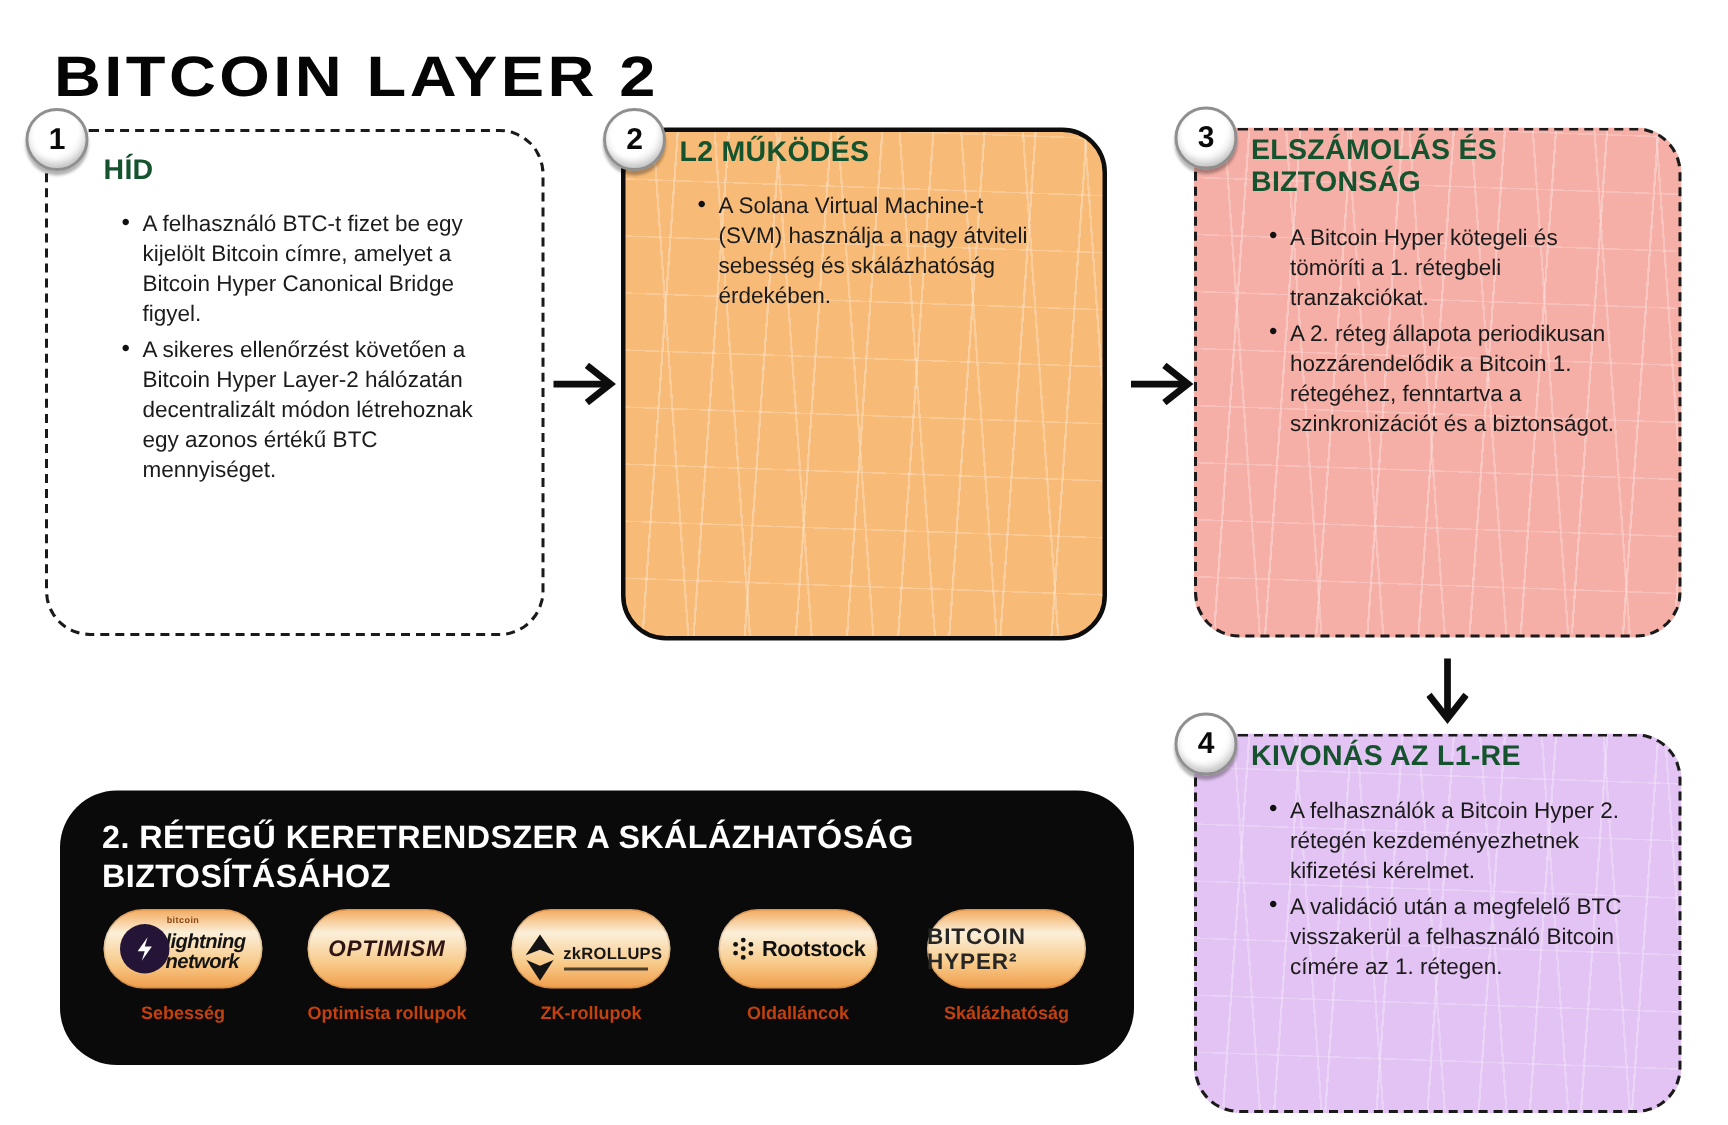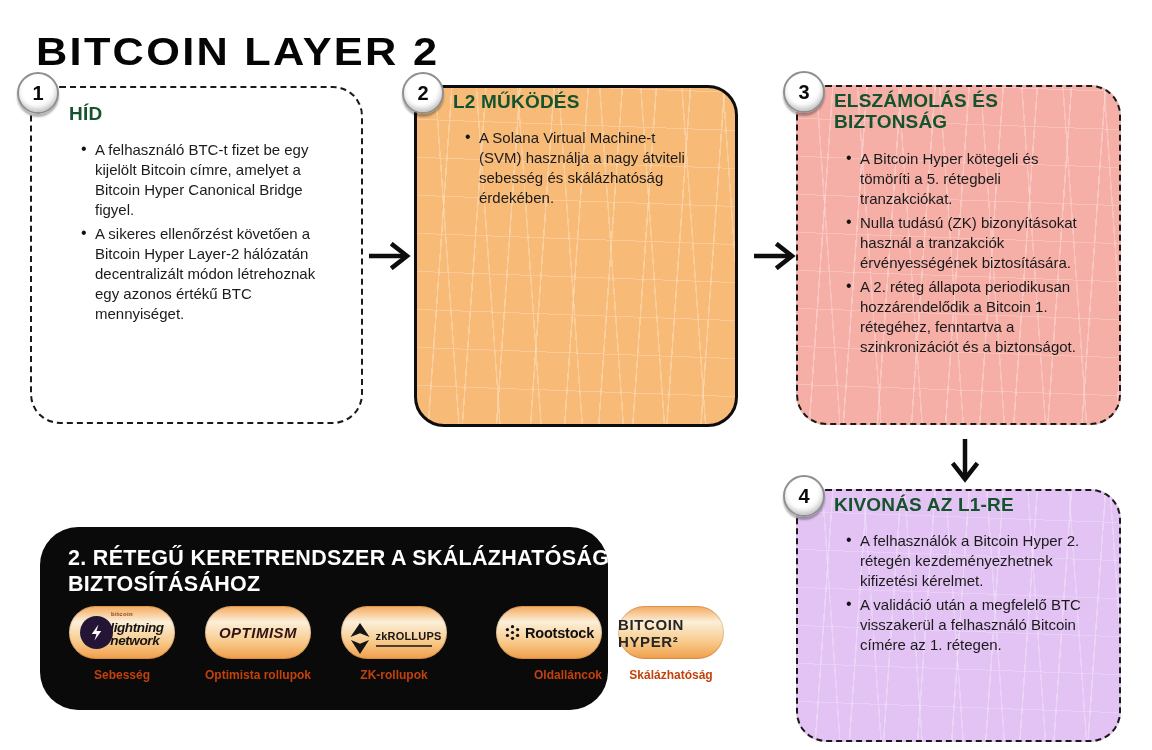--- a/index.html
+++ b/index.html
@@ -50,31 +50,31 @@
   }
   .bullets li::before {
     content:"\2022"; position:absolute; left:-14px; top:-1px; font-size:16px; color:#111;
   }
   .flow-arrow { position:absolute; }
   .arrow-1 { left:366px; top:242px; }
   .arrow-2 { left:751px; top:242px; }
   .arrow-3 { left:951px; top:436px; }
 
   .framework-panel {
-    position:absolute; left:40px; top:527px; width:568px; height:183px;
+    position:absolute; left:40px; top:527px; width:716px; height:183px;
     background:#0a0a0a; border-radius:38px;
   }
   .panel-title {
     position:absolute; left:28px; top:18px; width:575px;
     color:#ffffff; font-size:21.5px; line-height:1.22; font-weight:900;
     text-transform:uppercase; letter-spacing:.3px;
   }
   .fw-item { position:absolute; top:79px; width:140px; display:flex; flex-direction:column; align-items:center; }
   .fw-item-1 { left:12px; }  .fw-item-2 { left:148px; } .fw-item-3 { left:284px; }
-  .fw-item-4 { left:422px;align-items:flex-end; } .fw-item-5 { left:561px; }
+  .fw-item-4 { left:422px; } .fw-item-5 { left:561px; }
   .pill {
     width:106px; height:53px; border-radius:27px; position:relative;
     background:linear-gradient(180deg,#F3A95C 0%, #FBEFD9 30%, #F8CA8A 68%, #EF9D4A 100%);
     display:flex; align-items:center; justify-content:center;
     box-shadow: inset 0 0 0 1px rgba(110,55,0,.18);
   }
   .fw-label { margin-top:9px; color:#c2410c; font-size:12px; font-weight:700; white-space:nowrap; }
   .pill-tiny {
     position:absolute; top:5px; left:0; right:0; text-align:center;
     font-size:6px; font-weight:700; color:#8a4510; letter-spacing:.3px;
@@ -141,22 +141,21 @@
   </svg>
 </div>
 
 <div class="card card-settle textured">
   <div class="step-badge">
     <span>3</span>
   </div>
   <div class="card-inner">
     <h2 class="card-title">ELSZÁMOLÁS ÉS BIZTONSÁG</h2>
     <ul class="bullets">
-      <li>A Bitcoin Hyper kötegeli és tömöríti a 5. rétegbeli tranzakciókat.</li>
-      <li>Nulla tudású (ZK) bizonyításokat használ a tranzakciók érvényességének biztosítására.</li>
+      <li>A Bitcoin Hyper kötegeli és tömöríti a 1. rétegbeli tranzakciókat.</li>
       <li>A 2. réteg állapota periodikusan hozzárendelődik a Bitcoin 1. rétegéhez, fenntartva a szinkronizációt és a biztonságot.</li>
     </ul>
   </div>
 </div>
 
 <div class="flow-arrow arrow-3">
   <svg width="28" height="48" viewBox="0 0 28 48">
     <line x1="14" y1="3" x2="14" y2="41" stroke="#0d0d0d" stroke-width="4.5"></line>
     <path d="M3 29 L14 43 L25 29" fill="none" stroke="#0d0d0d" stroke-width="4.5" stroke-linecap="square"></path>
   </svg>

